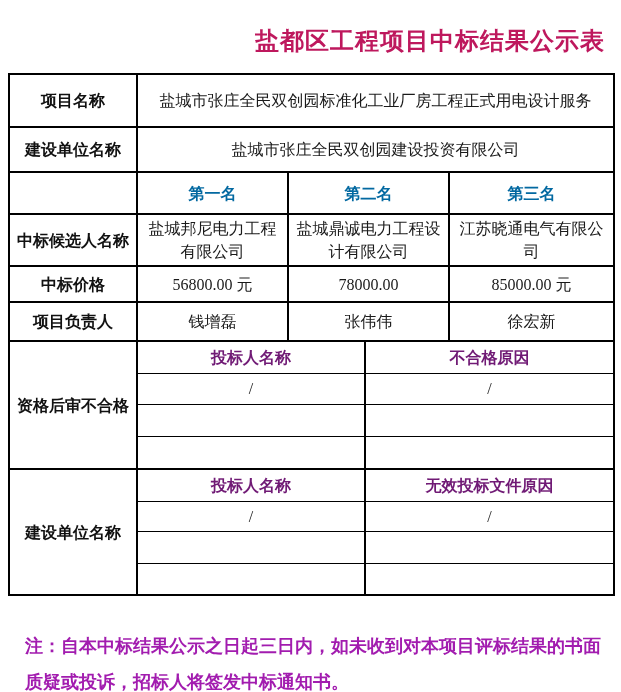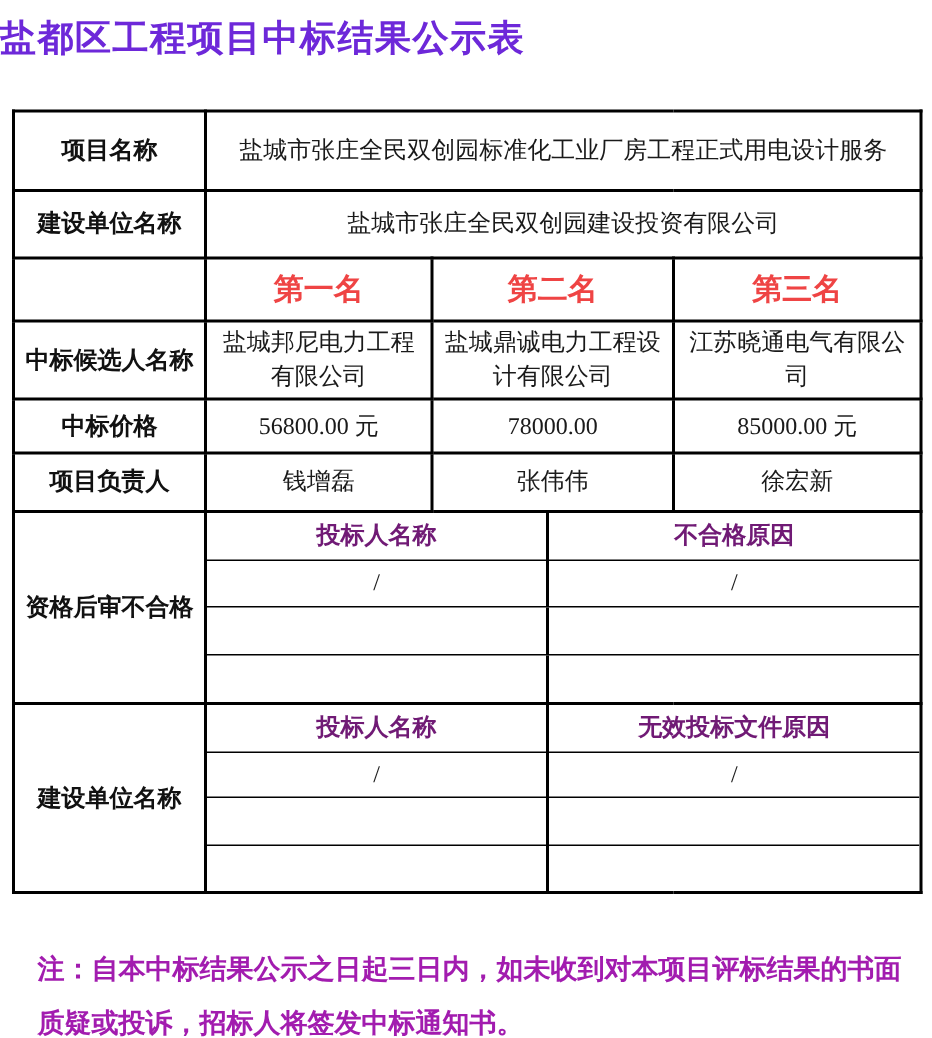--- a/index.html
+++ b/index.html
@@ -1,39 +1,39 @@
 <!DOCTYPE html>
 <html><head>
 <meta charset="utf-8">
 <style>
   html,body{margin:0;padding:0;}
   body{
     width:621px;height:692px;background:#ffffff;position:relative;
     font-family:"Liberation Sans",sans-serif;overflow:hidden;
   }
   .doc-title{
-    margin:0;padding-top:9px;text-align:left;
+    margin:16px;padding-top:9px;text-align:right;
     font-family:"Liberation Sans",sans-serif;font-weight:bold;
-    font-size:24px;letter-spacing:1px;color:#6d28d9;
+    font-size:24px;letter-spacing:1px;color:#be185d;
   }
   table.main{
     position:absolute;left:8px;top:73px;width:605px;
     border-collapse:collapse;table-layout:fixed;
   }
   table.main > tbody > tr > td{
     border:2px solid #000;text-align:center;vertical-align:middle;
     font-family:"Liberation Serif",serif;font-size:16px;color:#1a1a1a;
     padding:2px 3px;line-height:23px;overflow:hidden;
   }
   table.main td.label{
     font-family:"Liberation Sans",sans-serif;font-weight:bold;font-size:16px;
     color:#111;padding:2px 2px;
   }
   table.main td.bold-head{
-    font-family:"Liberation Sans",sans-serif;font-weight:bold;font-size:20px;color:#ef4444;
+    font-family:"Liberation Sans",sans-serif;font-weight:bold;font-size:16px;color:#0369a1;
   }
   table.main td.subwrap{padding:0;}
   table.sub{
     width:100%;height:100%;border-collapse:collapse;table-layout:fixed;margin:0;
   }
   table.sub td{
     border:0;border-bottom:1px solid #000;text-align:center;vertical-align:middle;
     font-family:"Liberation Serif",serif;font-size:16px;color:#1a1a1a;
     padding:1px 4px;overflow:hidden;
   }

